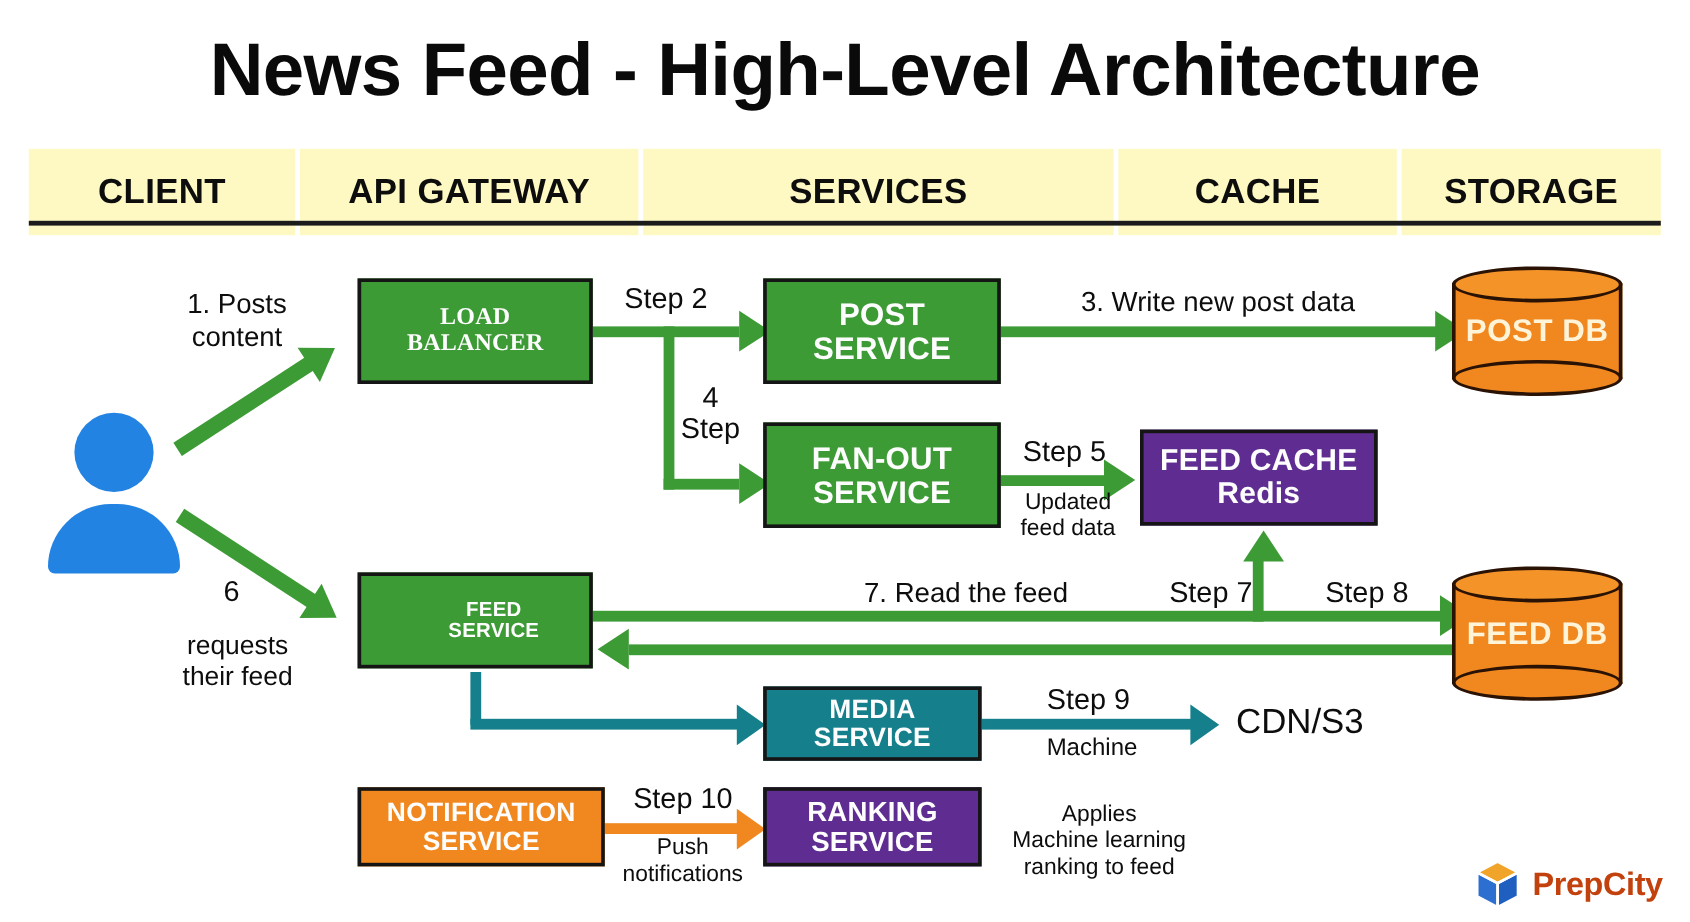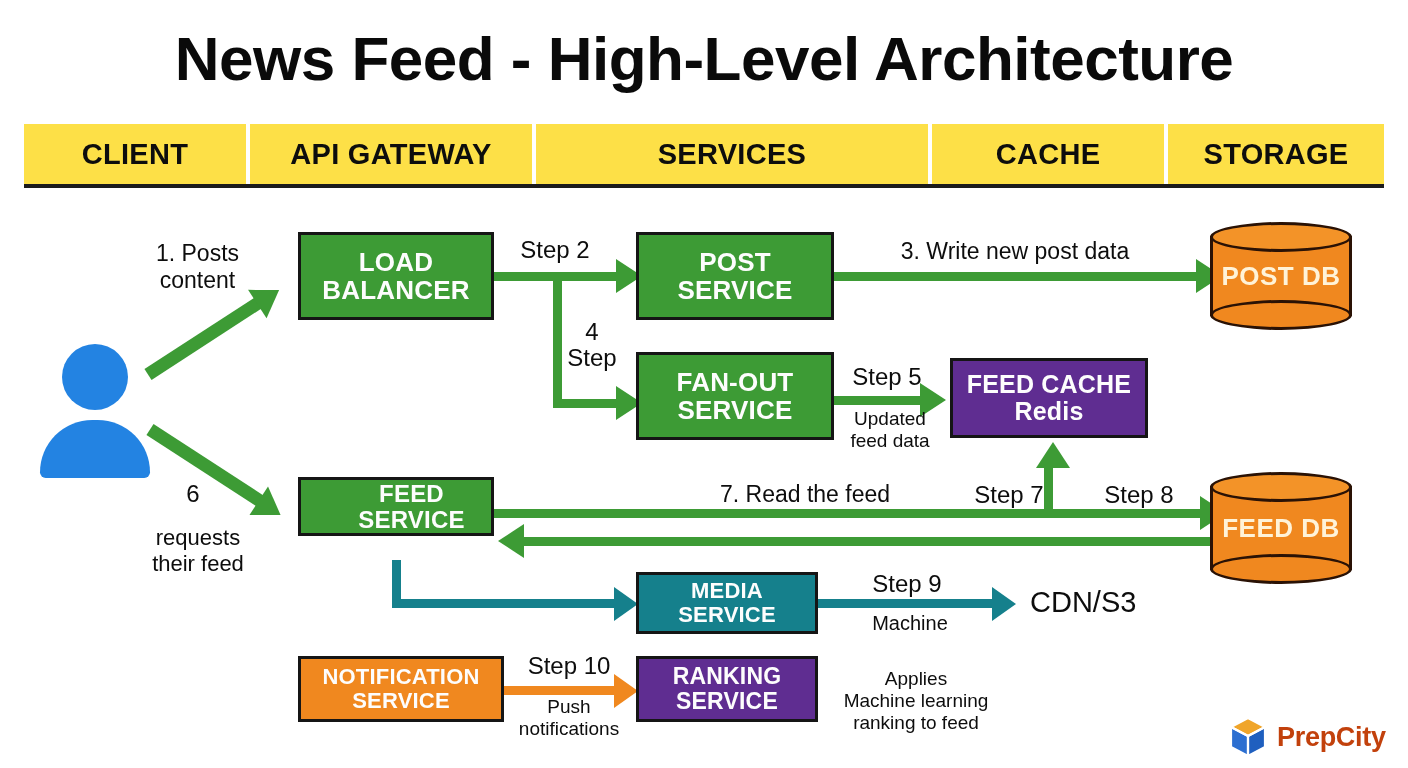--- a/index.html
+++ b/index.html
@@ -19,22 +19,22 @@
     position: absolute; left: 0; top: 26px; width: 1408px;
     text-align: center;
     font-size: 62px; font-weight: bold; letter-spacing: -0.5px;
     color: #0a0a0a; line-height: 1.05;
     white-space: nowrap;
   }
 
   
   .band { position: absolute; left: 24px; top: 124px; width: 1360px; height: 60px; }
   .band-cell {
-    position: absolute; top: 0; height: 60px;
-    background: #fde047;
+    position: absolute; top: 0; height: 72px;
+    background: #fef9c3;
     display: flex; align-items: center; justify-content: center;
     font-size: 29px; font-weight: bold; color: #0d0d0d;
     letter-spacing: 0.3px; white-space: nowrap;
   }
   .band-rule {
     position: absolute; left: 24px; top: 184px; width: 1360px; height: 4px;
     background: #1b1b1b;
   }
 
   
@@ -174,41 +174,41 @@
   <div class="vline t" style="left:392px; top:560px; height:44px;"></div>
   <div class="hline t" style="left:392px; top:599px; width:226px;"></div>
   <div class="ahead right th-r" style="left:614px; top:587px;"></div>
 
   <div class="hline t" style="left:818px; top:599px; width:176px;"></div>
   <div class="ahead right th-r" style="left:992px; top:587px;"></div>
 
   <div class="hline o" style="left:504px; top:686px; width:112px;"></div>
   <div class="ahead right oh-r" style="left:614px; top:674px;"></div>
 
-  <div class="node" style="left:298px; top:232px; width:196px; height:88px; background:#3D9B35; font-size:26px;">
+  <div class="node" style="left:298px; top:232px; width:196px; height:88px; background:#3D9B35; font-size:20px;font-family:Liberation Serif, serif;">
     <span class="ln">LOAD</span>
     <span class="ln">BALANCER</span>
   </div>
 
   <div class="node" style="left:636px; top:232px; width:198px; height:88px; background:#3D9B35; font-size:26px;">
     <span class="ln">POST</span>
     <span class="ln">SERVICE</span>
   </div>
 
   <div class="node" style="left:636px; top:352px; width:198px; height:88px; background:#3D9B35; font-size:26px;">
     <span class="ln">FAN-OUT</span>
     <span class="ln">SERVICE</span>
   </div>
 
   <div class="node" style="left:950px; top:358px; width:198px; height:80px; background:#5F2D91; font-size:25px;">
     <span class="ln">FEED CACHE</span>
     <span class="ln">Redis</span>
   </div>
 
-  <div class="node" style="left:298px; top:477px; width:196px; height:59px; background:#3D9B35; font-size:24px;padding-left:31px;">
+  <div class="node" style="left:298px; top:477px; width:196px; height:80px; background:#3D9B35; font-size:17px;padding-left:31px;">
     <span class="ln">FEED</span>
     <span class="ln">SERVICE</span>
   </div>
 
   <div class="node" style="left:636px; top:572px; width:182px; height:62px; background:#15808C; font-size:22px;">
     <span class="ln">MEDIA</span>
     <span class="ln">SERVICE</span>
   </div>
 
   <div class="node" style="left:298px; top:656px; width:206px; height:66px; background:#F0881F; font-size:22px;">

